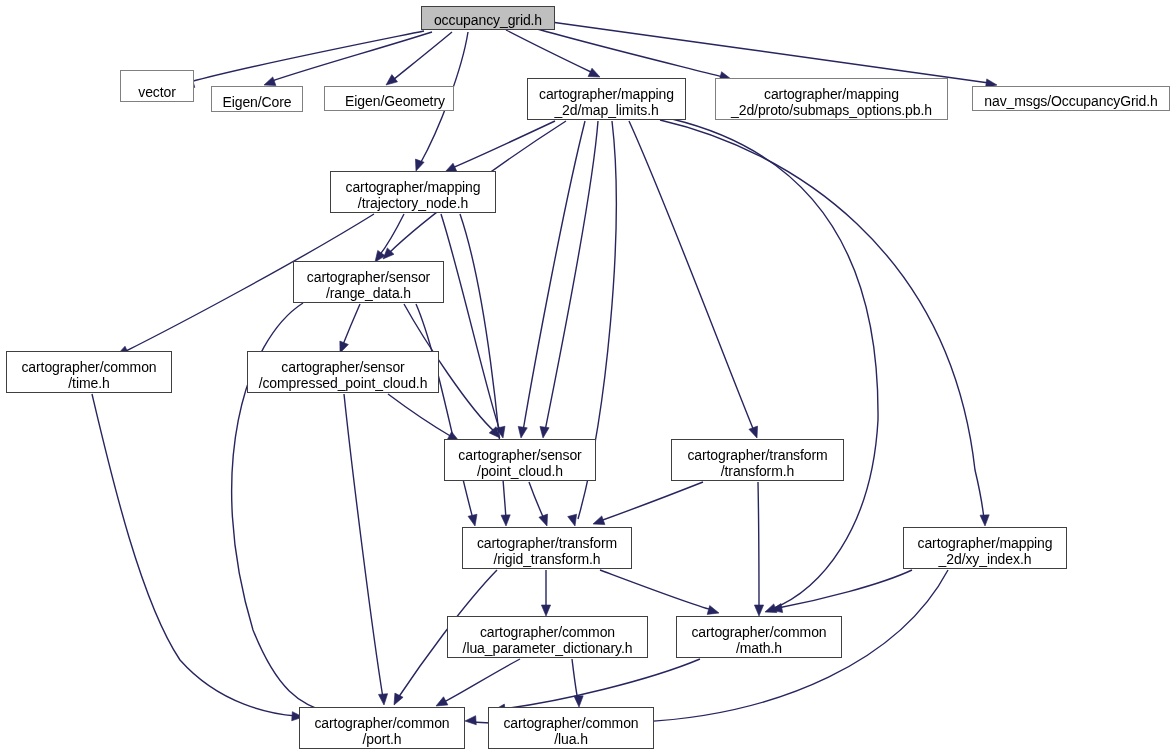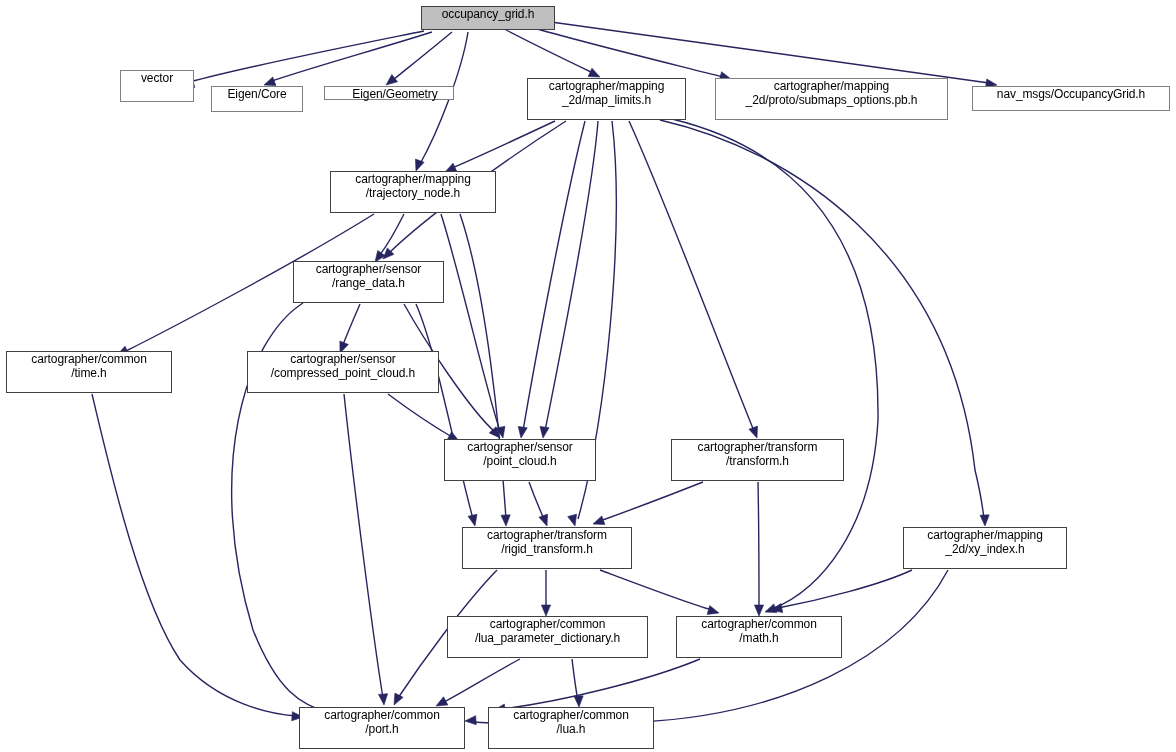--- a/index.html
+++ b/index.html
@@ -31,26 +31,26 @@
     fill: #27255f;
     stroke: #27255f;
     stroke-width: 0.6;
   }
   .node-box {
     position: absolute;
     box-sizing: border-box;
     background: #ffffff;
     border: 1px solid #808080;
     display: flex;
-    align-items: flex-start;
+    align-items: flex-end;
     justify-content: center;
     text-align: center;
     line-height: 1.18;
     color: #000000;
-    font-size: 12px;
+    font-size: 14px;
     white-space: pre;
     letter-spacing: -0.1px;
   }
   .node-box.visited {
     border: 1.5px solid #404040;
   }
   .node-box.current {
     background: #bfbfbf;
     border: 1.5px solid #404040;
   }
@@ -132,21 +132,21 @@
       <polygon points="436,706 447.8719927102633,704.8973717365062 443.5528543326331,696.7742538822041" class="arrow-head"></polygon>
       <path d="M 572,659 C 574,675 576,692 578,700" class="edge-path"></path>
       <polygon points="579,707 583.2133033405603,695.8461632179584 574.0189077319847,696.1672385876215" class="arrow-head"></polygon>
       <path d="M 700,659 C 650,680 560,702 501,709" class="edge-path"></path>
       <polygon points="494,710 505.4786066477182,713.2251495200935 504.3574086883909,704.0937249249932" class="arrow-head"></polygon>
     </svg>
   <div id="node-layer">
       <div class="node-box current" style="left: 421px; top: 6px; width: 134px; height: 24px;"><span>occupancy_grid.h</span></div>
       <div class="node-box plain" style="left: 120px; top: 70px; width: 74px; height: 32px;"><span>vector</span></div>
       <div class="node-box plain" style="left: 211px; top: 86px; width: 92px; height: 26px;"><span>Eigen/Core</span></div>
-      <div class="node-box plain" style="left: 324px; top: 86px; width: 130px; height: 14px; padding-left: 12px;"><span>Eigen/Geometry</span></div>
+      <div class="node-box plain" style="left: 324px; top: 86px; width: 130px; height: 25px; padding-left: 12px;"><span>Eigen/Geometry</span></div>
       <div class="node-box visited" style="left: 527px; top: 78px; width: 159px; height: 42px;"><span>cartographer/mapping
 _2d/map_limits.h</span></div>
       <div class="node-box plain" style="left: 715px; top: 78px; width: 233px; height: 42px;"><span>cartographer/mapping
 _2d/proto/submaps_options.pb.h</span></div>
       <div class="node-box plain" style="left: 972px; top: 86px; width: 198px; height: 25px;"><span>nav_msgs/OccupancyGrid.h</span></div>
       <div class="node-box visited" style="left: 330px; top: 171px; width: 166px; height: 42px;"><span>cartographer/mapping
 /trajectory_node.h</span></div>
       <div class="node-box visited" style="left: 293px; top: 261px; width: 151px; height: 42px;"><span>cartographer/sensor
 /range_data.h</span></div>
       <div class="node-box visited" style="left: 6px; top: 351px; width: 166px; height: 42px;"><span>cartographer/common

